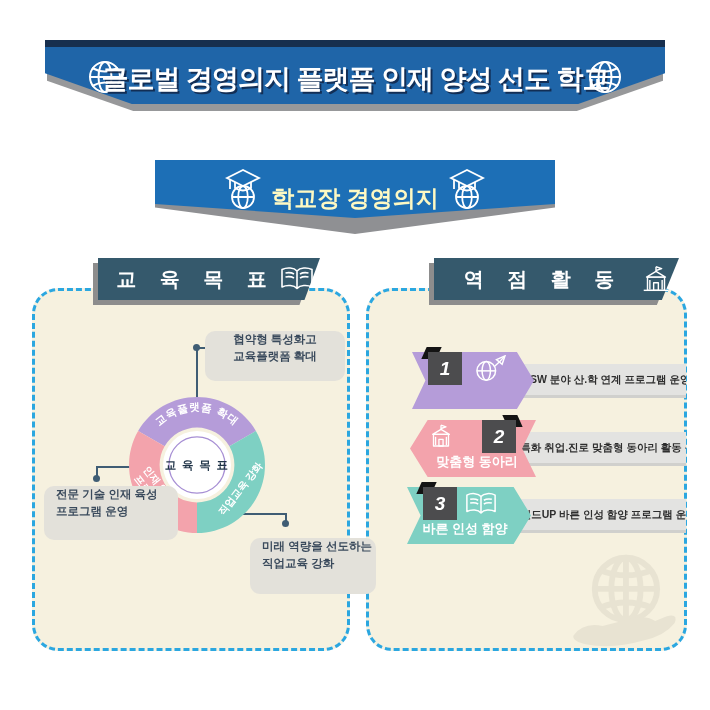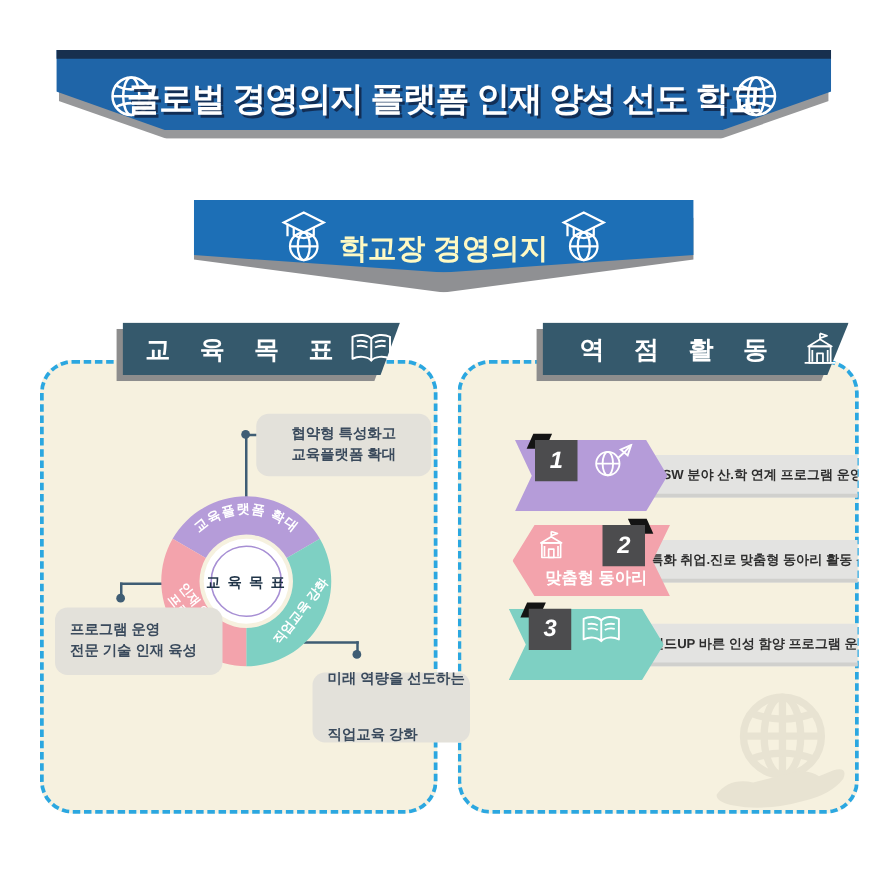--- a/index.html
+++ b/index.html
@@ -50,25 +50,25 @@
 
   
   .donut{position:absolute;left:112px;top:380px;width:170px;height:170px;z-index:3;}
 
   
   .conn{position:absolute;background:#3f5d74;z-index:2;}
   .conn-dot{position:absolute;width:7px;height:7px;border-radius:50%;background:#3f5d74;z-index:2;}
 
   
   .callout{position:absolute;background:#e3e1da;border-radius:10px;z-index:3;
-           display:flex;flex-direction:column;justify-content:center;
+           display:flex;flex-direction:column;
            font-size:11.5px;font-weight:bold;color:#3a4a5c;line-height:1.45;}
   .callout.c1{left:205px;top:331px;width:140px;height:50px;text-align:center;}
   .callout.c2{left:44px;top:486px;width:134px;height:54px;padding-left:12px;box-sizing:border-box;}
-  .callout.c3{left:250px;top:538px;width:126px;height:56px;padding-left:12px;box-sizing:border-box;gap:28px;}
+  .callout.c3{left:250px;top:538px;width:126px;height:56px;padding-left:12px;box-sizing:border-box;}
 
   
   .activity-arrow{position:absolute;z-index:4;height:57px;}
   .arrow-bg{position:absolute;inset:0;}
   .arrow-right .arrow-bg{clip-path:polygon(0 0,86% 0,100% 50%,86% 100%,0 100%,11% 50%);}
   .arrow-left  .arrow-bg{clip-path:polygon(14% 0,100% 0,89% 50%,100% 100%,14% 100%,0 50%);}
   .a1{left:412px;top:352px;width:122px;} .a1 .arrow-bg{background:#b59cd9;}
   .a2{left:410px;top:420px;width:126px;} .a2 .arrow-bg{background:#f3a3ac;}
   .a3{left:407px;top:487px;width:124px;} .a3 .arrow-bg{background:#7ed0c3;}
   .num-fold{position:absolute;width:15px;height:12px;background:#141414;z-index:1;}
@@ -200,22 +200,22 @@
 
   <div class="conn" style="left:243px;top:513px;width:44px;height:2px;"></div>
   <div class="conn" style="left:285px;top:513px;width:2px;height:8px;"></div>
   <div class="conn-dot" style="left:282px;top:520px;"></div>
 
   <div class="callout c1">
     <span>협약형 특성화고</span>
     <span>교육플랫폼 확대</span>
   </div>
   <div class="callout c2">
+    <span>전문 기술 인재 육성</span>
     <span>프로그램 운영</span>
-    <span>전문 기술 인재 육성</span>
   </div>
   <div class="callout c3">
     <span>미래 역량을 선도하는</span>
     <span>직업교육 강화</span>
   </div>
 
   <div class="panel right"></div>
 
   <div class="phdr right">
     <div class="phdr-shadow"></div>
@@ -277,20 +277,21 @@
     <div class="num-box">3</div>
     <svg class="arrow-icon" viewBox="0 0 34 26">
       <g stroke="#fff" stroke-width="1.6" fill="none" stroke-linejoin="round">
         <path d="M17 5 C14 1.5 7 1 2 3.5 V21 C7 18.5 14 19 17 22.5 C20 19 27 18.5 32 21 V3.5 C27 1 20 1.5 17 5 V22.5"></path>
         <path d="M5.5 8 Q10.5 7 14 9"></path>
           <path d="M5.5 12 Q10.5 11 14 13"></path>
         <path d="M20 9 Q23.5 7 28.5 8"></path>
           <path d="M20 13 Q23.5 11 28.5 12"></path>
       </g>
     </svg>
+    <div class="arrow-label">바른 인성 함양</div>
   </div>
   <div class="activity-bar bar3">취업 마인드UP 바른 인성 함양 프로그램 운영</div>
 
   <svg class="wm" viewBox="0 0 120 115">
     <g stroke="#e8e3d2" stroke-width="6" fill="none">
       <circle cx="62" cy="42" r="32"></circle>
       <line x1="30" y1="42" x2="94" y2="42"></line>
       <line x1="62" y1="10" x2="62" y2="74"></line>
       <ellipse cx="62" cy="42" rx="15" ry="32"></ellipse>
       <path d="M36 23 Q62 33 88 23"></path>

